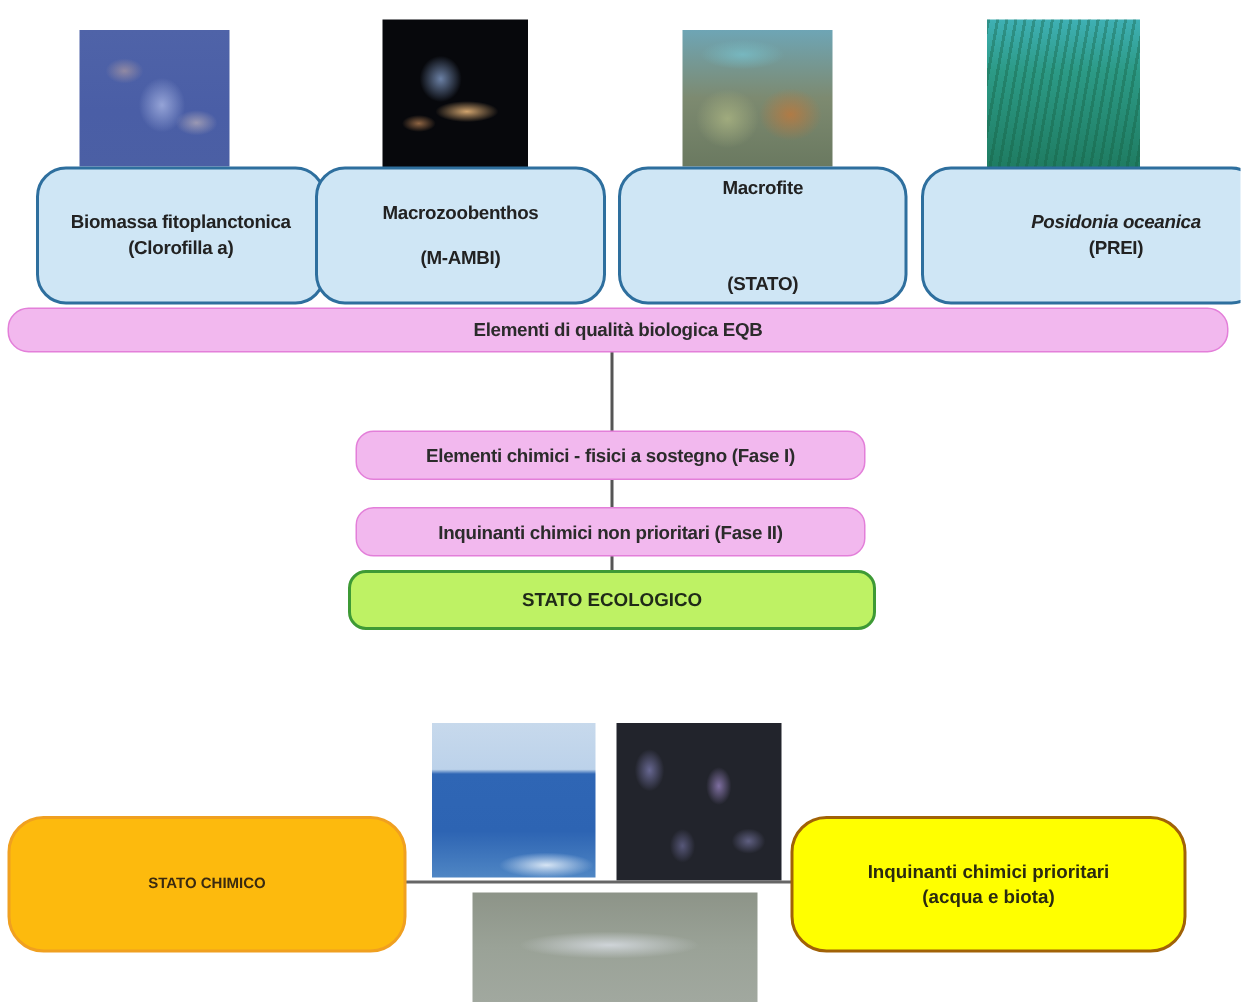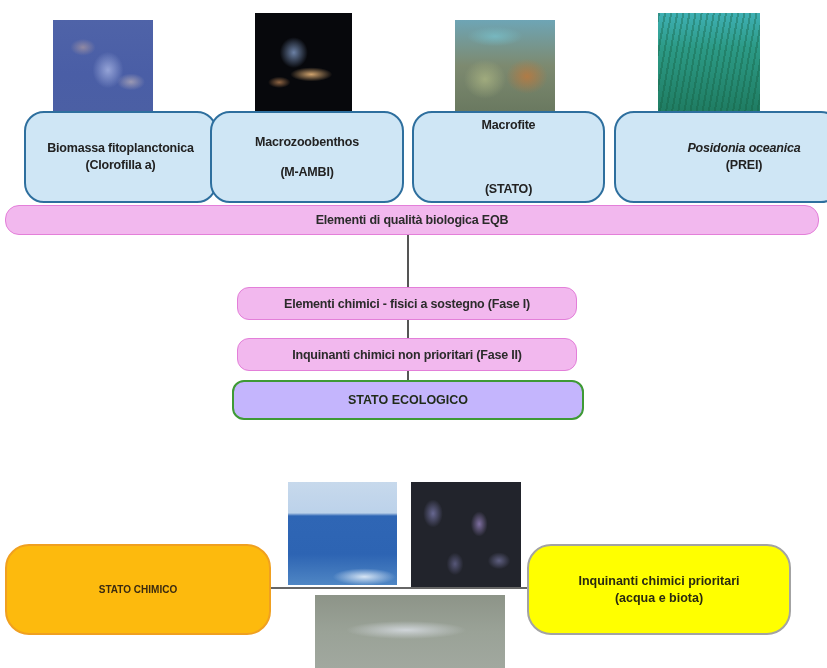--- a/index.html
+++ b/index.html
@@ -80,37 +80,37 @@
       position: absolute; display: flex; align-items: center; justify-content: center;
       background: #f2b8ee; border: 1.5px solid #e37fd9;
       font-size: 12.5px; font-weight: bold; color: #2b2b2b; letter-spacing: -0.2px; text-align: right;
     }
     .pill-eqb { left: 5px; top: 205px; width: 812px; height: 28px; border-radius: 14px; }
     .pill-fase1 { left: 237px; top: 259px; width: 338px; height: 31px; border-radius: 12px; margin-top: 28px; }
     .pill-fase2 { left: 237px; top: 338px; width: 338px; height: 31px; border-radius: 12px; }
 
     .stato-ecologico {
       position: absolute; left: 232px; top: 380px; width: 348px; height: 36px;
-      background: #c4b5fd; border: 2px solid #3e9a35; border-radius: 12px;
+      background: #bef264; border: 2px solid #3e9a35; border-radius: 12px;
       display: flex; align-items: center; justify-content: center;
       font-size: 12.5px; font-weight: bold; color: #1f2a18;
     }
 
     .vline { position: absolute; left: 407px; top: 233px; width: 1.5px; height: 148px; background: #555; }
     .hline { position: absolute; left: 266px; top: 587px; width: 262px; height: 1.5px; background: #666; }
 
     .stato-chimico {
       position: absolute; left: 5px; top: 544px; width: 262px; height: 87px;
       background: #fdba0d; border: 2px solid #f0a020; border-radius: 24px;
       display: flex; align-items: center; justify-content: center;
       font-size: 10px; font-weight: bold; color: #3a2a10;
     }
     .inquinanti-prioritari {
       position: absolute; left: 527px; top: 544px; width: 260px; height: 87px;
-      background: #ffff00; border: 2px solid #a3a3a3; border-radius: 24px;
+      background: #ffff00; border: 2px solid #a16207; border-radius: 24px;
       display: flex; flex-direction: column; align-items: center; justify-content: center;
       font-size: 12.5px; font-weight: bold; color: #2a2a10; line-height: 17px; text-align: center;
     }
   </style>
 </head>
 <body>
 
 <div class="photo photo-phyto"></div>
 <div class="photo photo-macrozoo"></div>
 <div class="photo photo-macrofite"></div>

